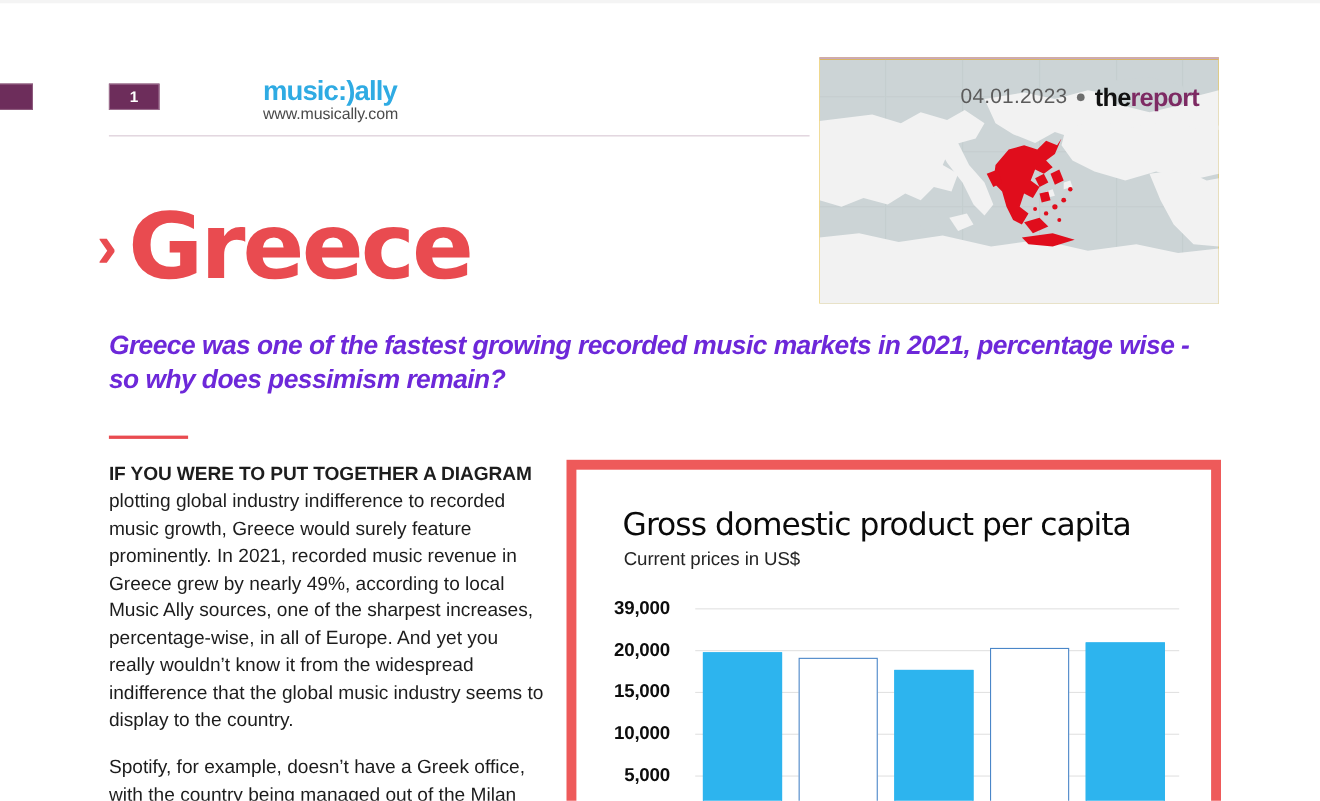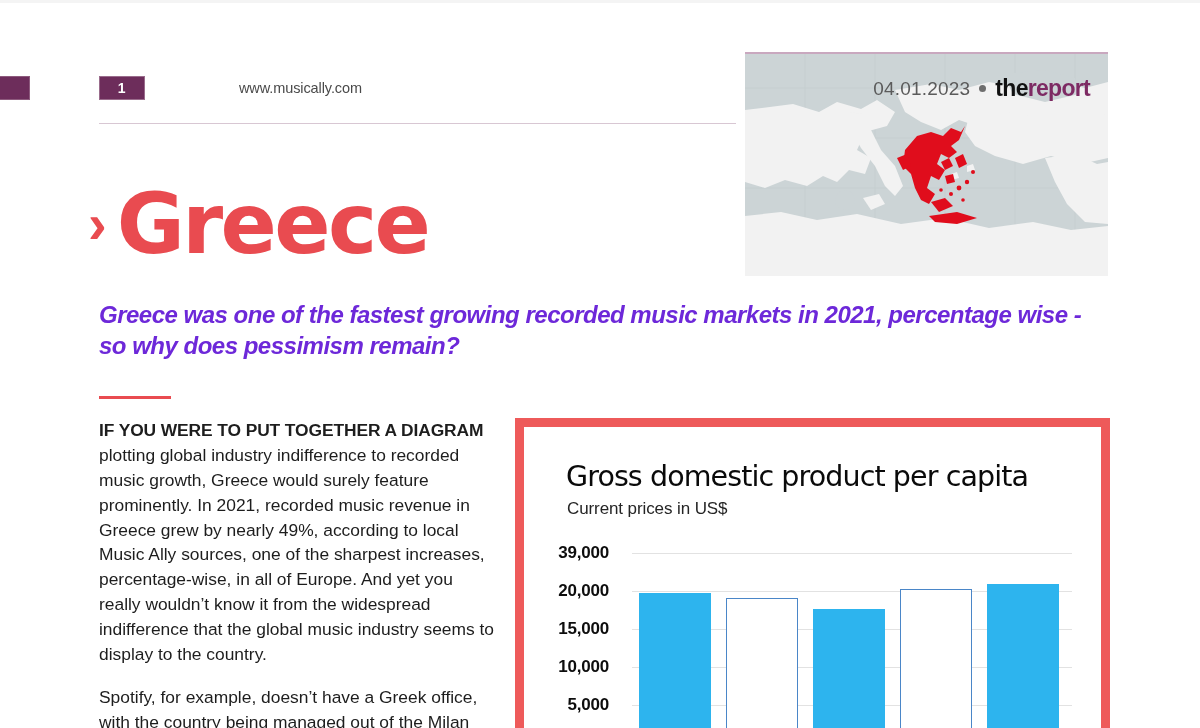--- a/index.html
+++ b/index.html
@@ -63,21 +63,21 @@
     font-size: 25px;
     font-weight: bold;
     color: #2fabe3;
     letter-spacing: -0.8px;
     line-height: 1.05;
     white-space: nowrap;
   }
   .brand-url {
     font-size: 14.5px;
     color: #4a4a4a;
-    margin-top: 10px;
+    margin-top: 0;
     letter-spacing: -0.1px;
   }
   .header-rule {
     position: absolute;
     left: 99px; top: 123px;
     width: 637px; height: 1px;
     background: #d8c7d3;
   }
 
   
@@ -257,20 +257,21 @@
 
   <div class="top-strip"></div>
 
   <div class="edge-tab"></div>
 
   <div class="page-badge">
     <span>1</span>
   </div>
 
   <div class="brand">
+    <div class="brand-logo">music:)ally</div>
     <div class="brand-url">www.musically.com</div>
   </div>
 
   <div class="header-rule"></div>
 
   <div class="map-panel">
     <svg width="363" height="224" viewBox="0 0 363 224">
       <rect x="0" y="0" width="363" height="224" fill="#ccd4d6"></rect>
 
       <g stroke="#c3cccd" stroke-width="1" fill="none" opacity="0.75">

